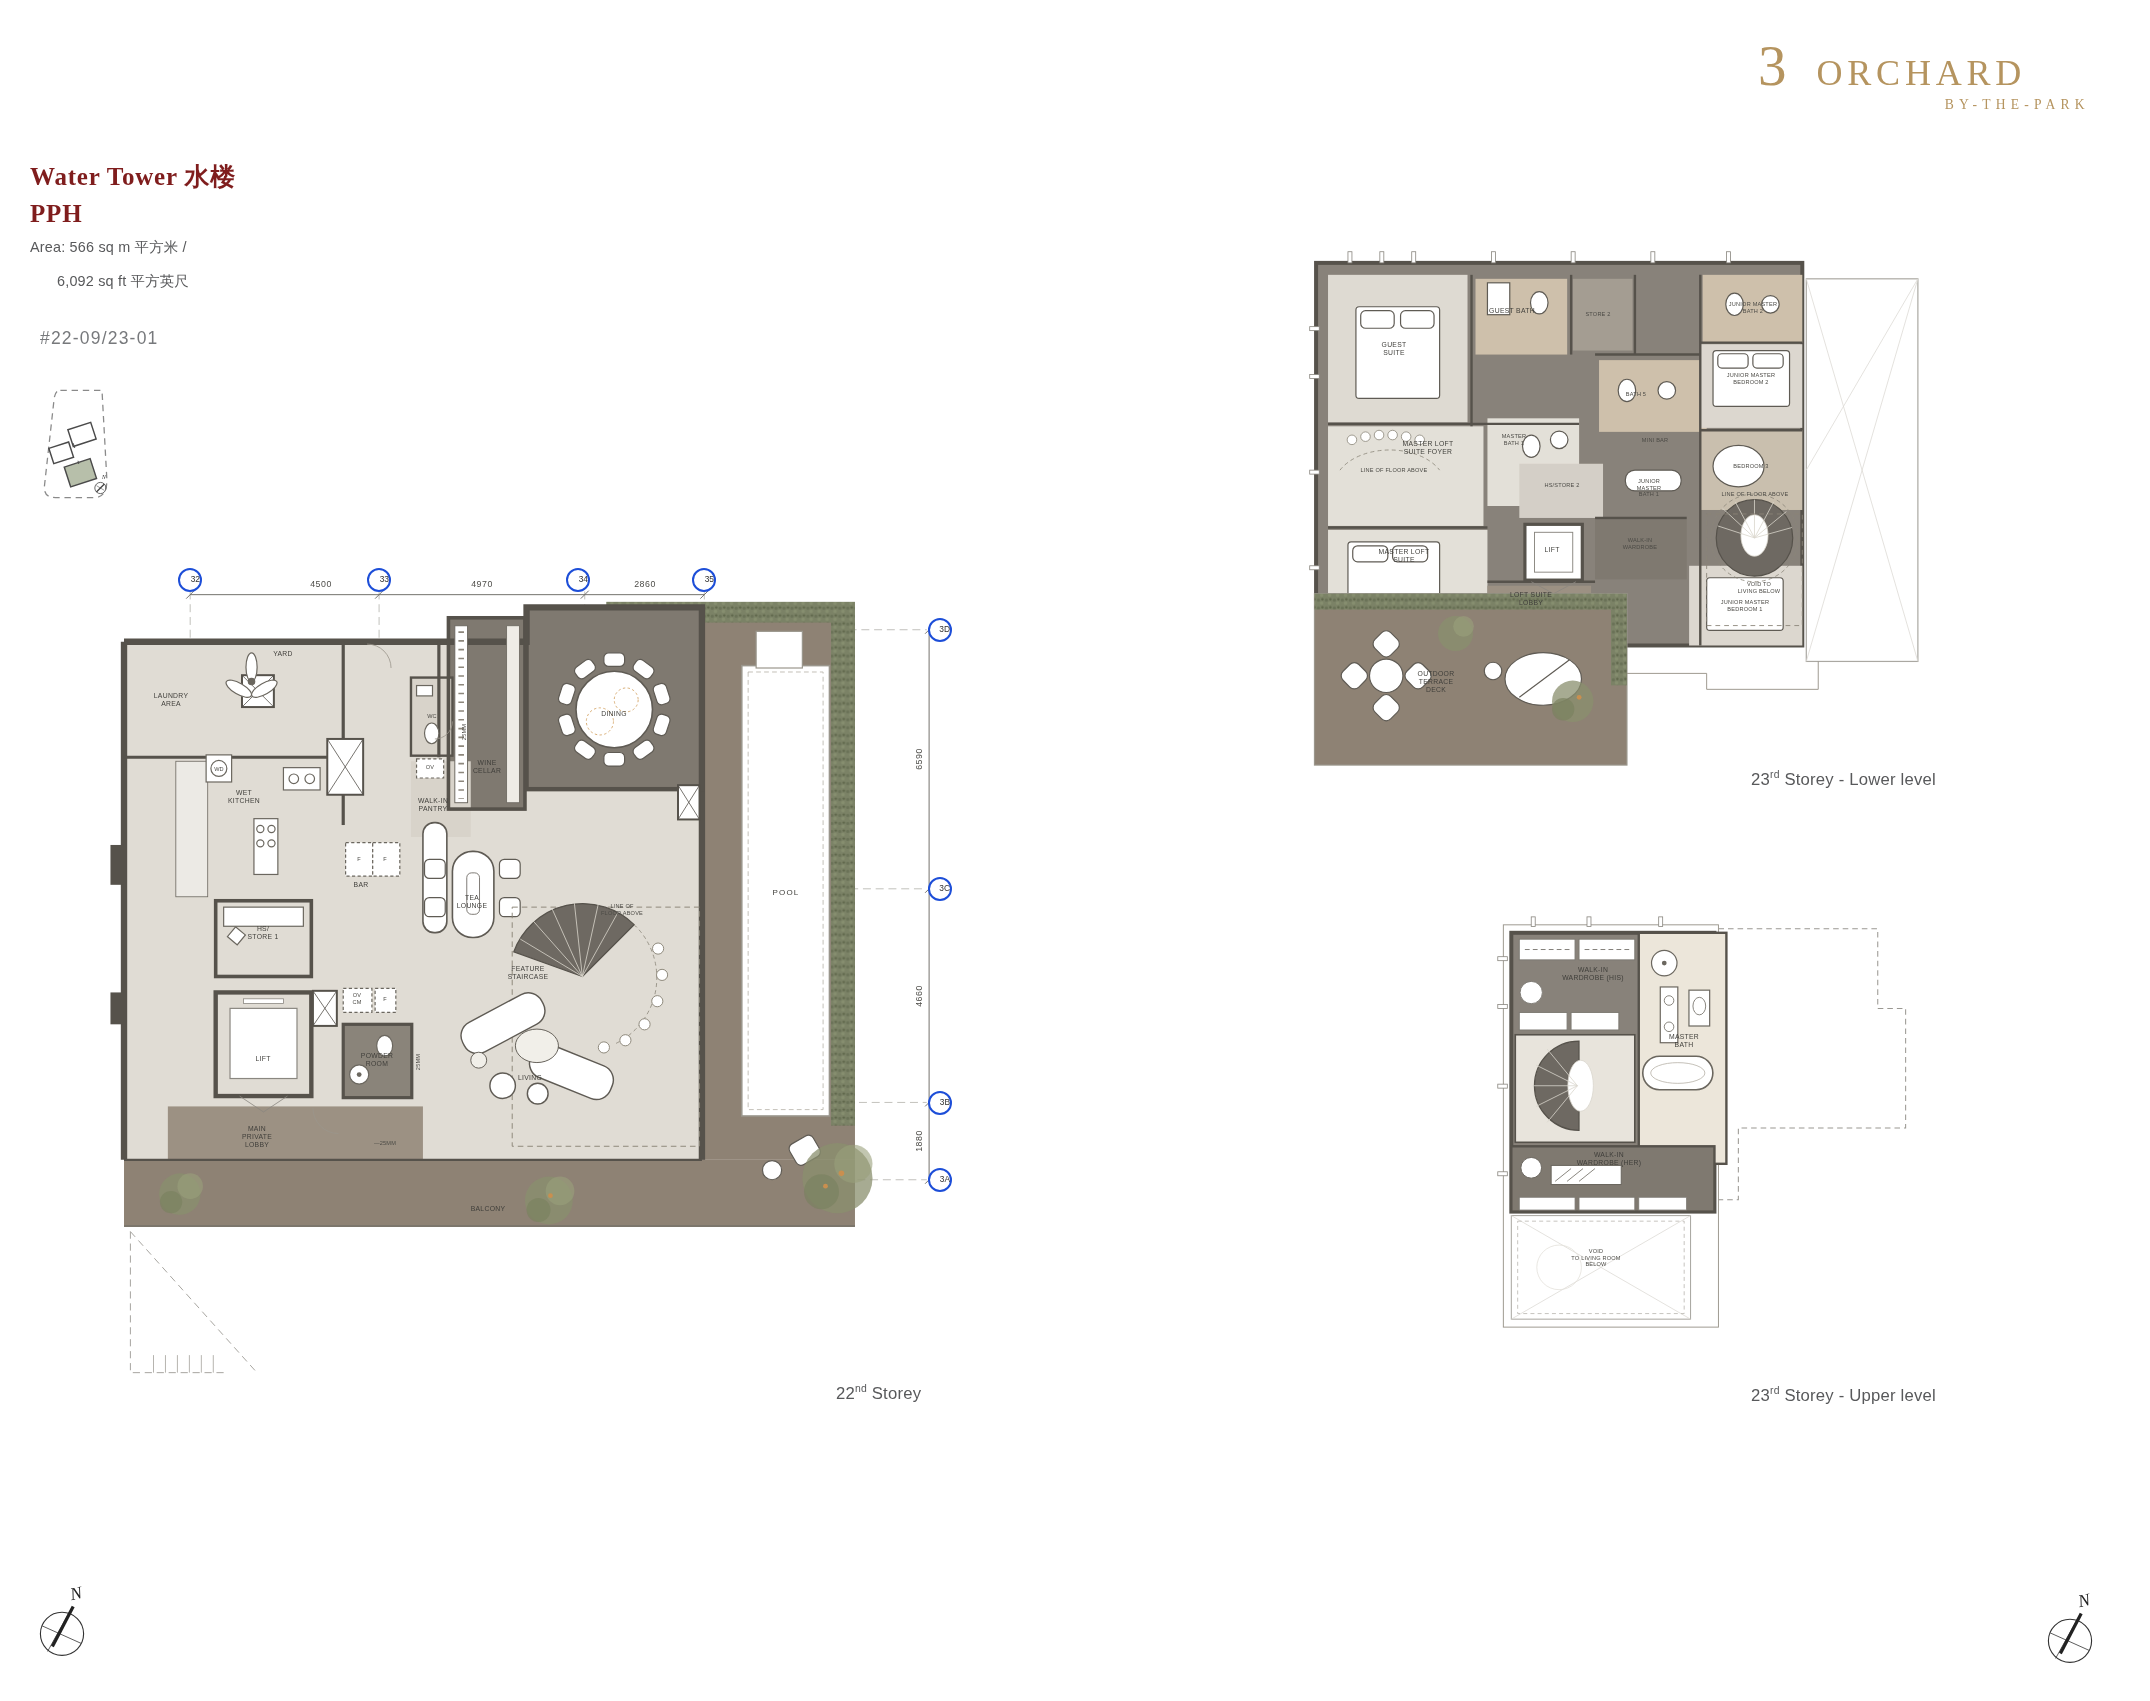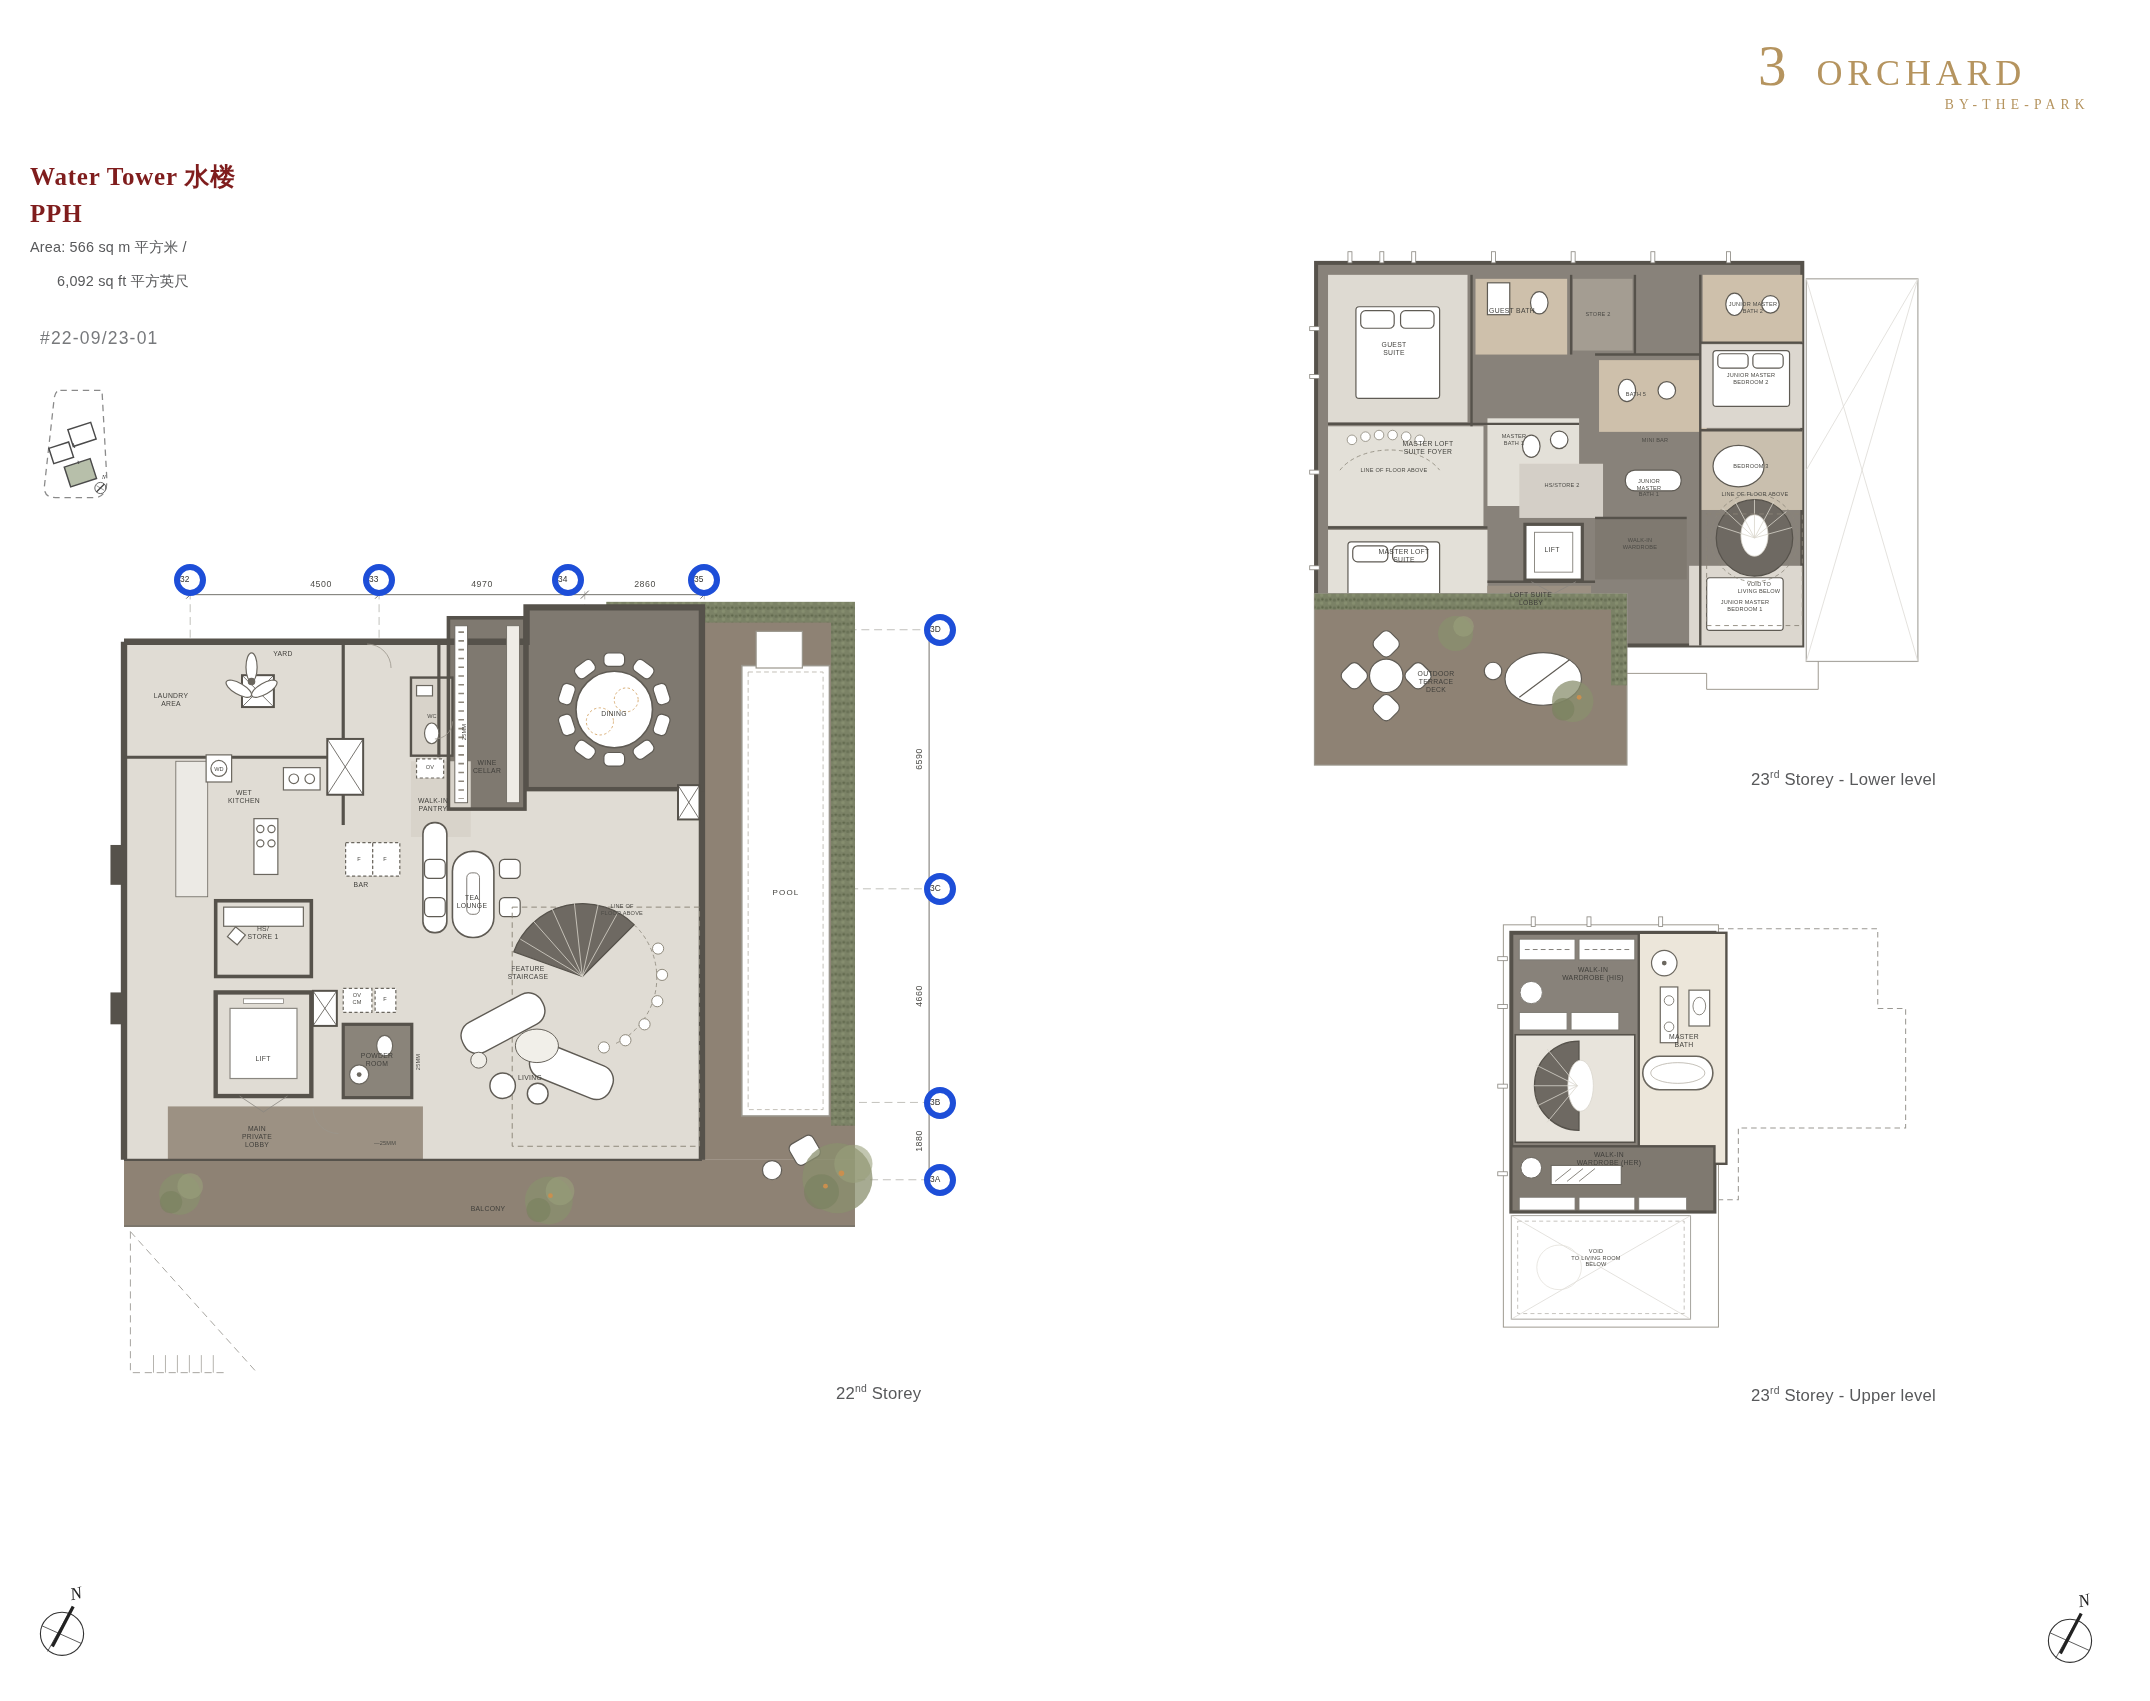--- a/index.html
+++ b/index.html
@@ -21,22 +21,22 @@
   .logo-name{font-size:36px;letter-spacing:4.8px;margin-left:30px;line-height:1}
   .logo-tag{font:13.6px "Liberation Serif",serif;letter-spacing:5.2px;text-align:right;margin-top:3.2px;padding-right:3.2px}
   
   .plan{position:absolute}
   .plan svg{position:absolute;left:0;top:0;overflow:visible}
   .labels{position:absolute;left:0;top:0;width:100%;height:100%}
   .lbl{position:absolute;font:6.8px/1.2 "Liberation Sans",sans-serif;color:#3f3e3a;
        text-transform:uppercase;letter-spacing:0.3px;text-align:center;white-space:pre-line;pointer-events:none}
   .lbl.tiny{font-size:5.6px;color:#4c4b46;letter-spacing:0.2px}
   .lbl.pool{font-size:8px;letter-spacing:1.2px}
-  .lbl.bubble{width:20px;height:20px;line-height:18.3px;border:6px solid #1d4ed8;border-radius:50%;
-              background:#fff;font-size:8.4px;color:#333;letter-spacing:0;text-align:left}
+  .lbl.bubble{width:20px;height:20px;line-height:18.3px;border:2px solid #1d4ed8;border-radius:50%;
+              background:#fff;font-size:8.4px;color:#333;letter-spacing:0;text-align:right}
   .lbl.dim{font-size:8.8px;color:#4e4d49;letter-spacing:0.5px}
   .caption{position:absolute;font:16.7px/1 "Liberation Sans",sans-serif;color:#58595b;letter-spacing:0.2px}
   .caption sup{font-size:10.4px}
   .compass{position:absolute}
 </style>
 </head>
 <body>
 
 <div class="page">
 
@@ -331,21 +331,21 @@
           <line x1="92" y1="1000" x2="92" y2="1022"></line>
             <line x1="107" y1="1000" x2="107" y2="1022"></line>
           <line x1="122" y1="1000" x2="122" y2="1022"></line>
             <line x1="137" y1="1000" x2="137" y2="1022"></line>
         </g>
       </g>
     </svg>
     <div class="labels">
         <span class="lbl bubble" style="left: 86px; top: 22px; transform: translate(-50%, -50%);">32</span>
         <span class="lbl bubble" style="left: 275px; top: 22px; transform: translate(-50%, -50%);">33</span>
-        <span class="lbl bubble" style="left: 464px; top: 22px; transform: translate(-50%, -50%);">34</span>
+        <span class="lbl bubble" style="left: 474px; top: 22px; transform: translate(-50%, -50%);">34</span>
         <span class="lbl bubble" style="left: 600px; top: 22px; transform: translate(-50%, -50%);">35</span>
         <span class="lbl bubble" style="left: 836px; top: 72px; transform: translate(-50%, -50%);">3D</span>
         <span class="lbl bubble" style="left: 836px; top: 331px; transform: translate(-50%, -50%);">3C</span>
         <span class="lbl bubble" style="left: 836px; top: 545px; transform: translate(-50%, -50%);">3B</span>
         <span class="lbl bubble" style="left: 836px; top: 622px; transform: translate(-50%, -50%);">3A</span>
         <span class="lbl dim" style="left: 181px; top: 26px; transform: translate(-50%, -50%); margin-left: 36px;">4500</span>
         <span class="lbl dim" style="left: 378px; top: 26px; transform: translate(-50%, -50%);">4970</span>
         <span class="lbl dim" style="left: 541px; top: 26px; transform: translate(-50%, -50%);">2860</span>
         <span class="lbl dim" style="left: 815px; top: 201px; transform: translate(-50%, -50%) rotate(-90deg);">6590</span>
         <span class="lbl dim" style="left: 815px; top: 438px; transform: translate(-50%, -50%) rotate(-90deg);">4660</span>

